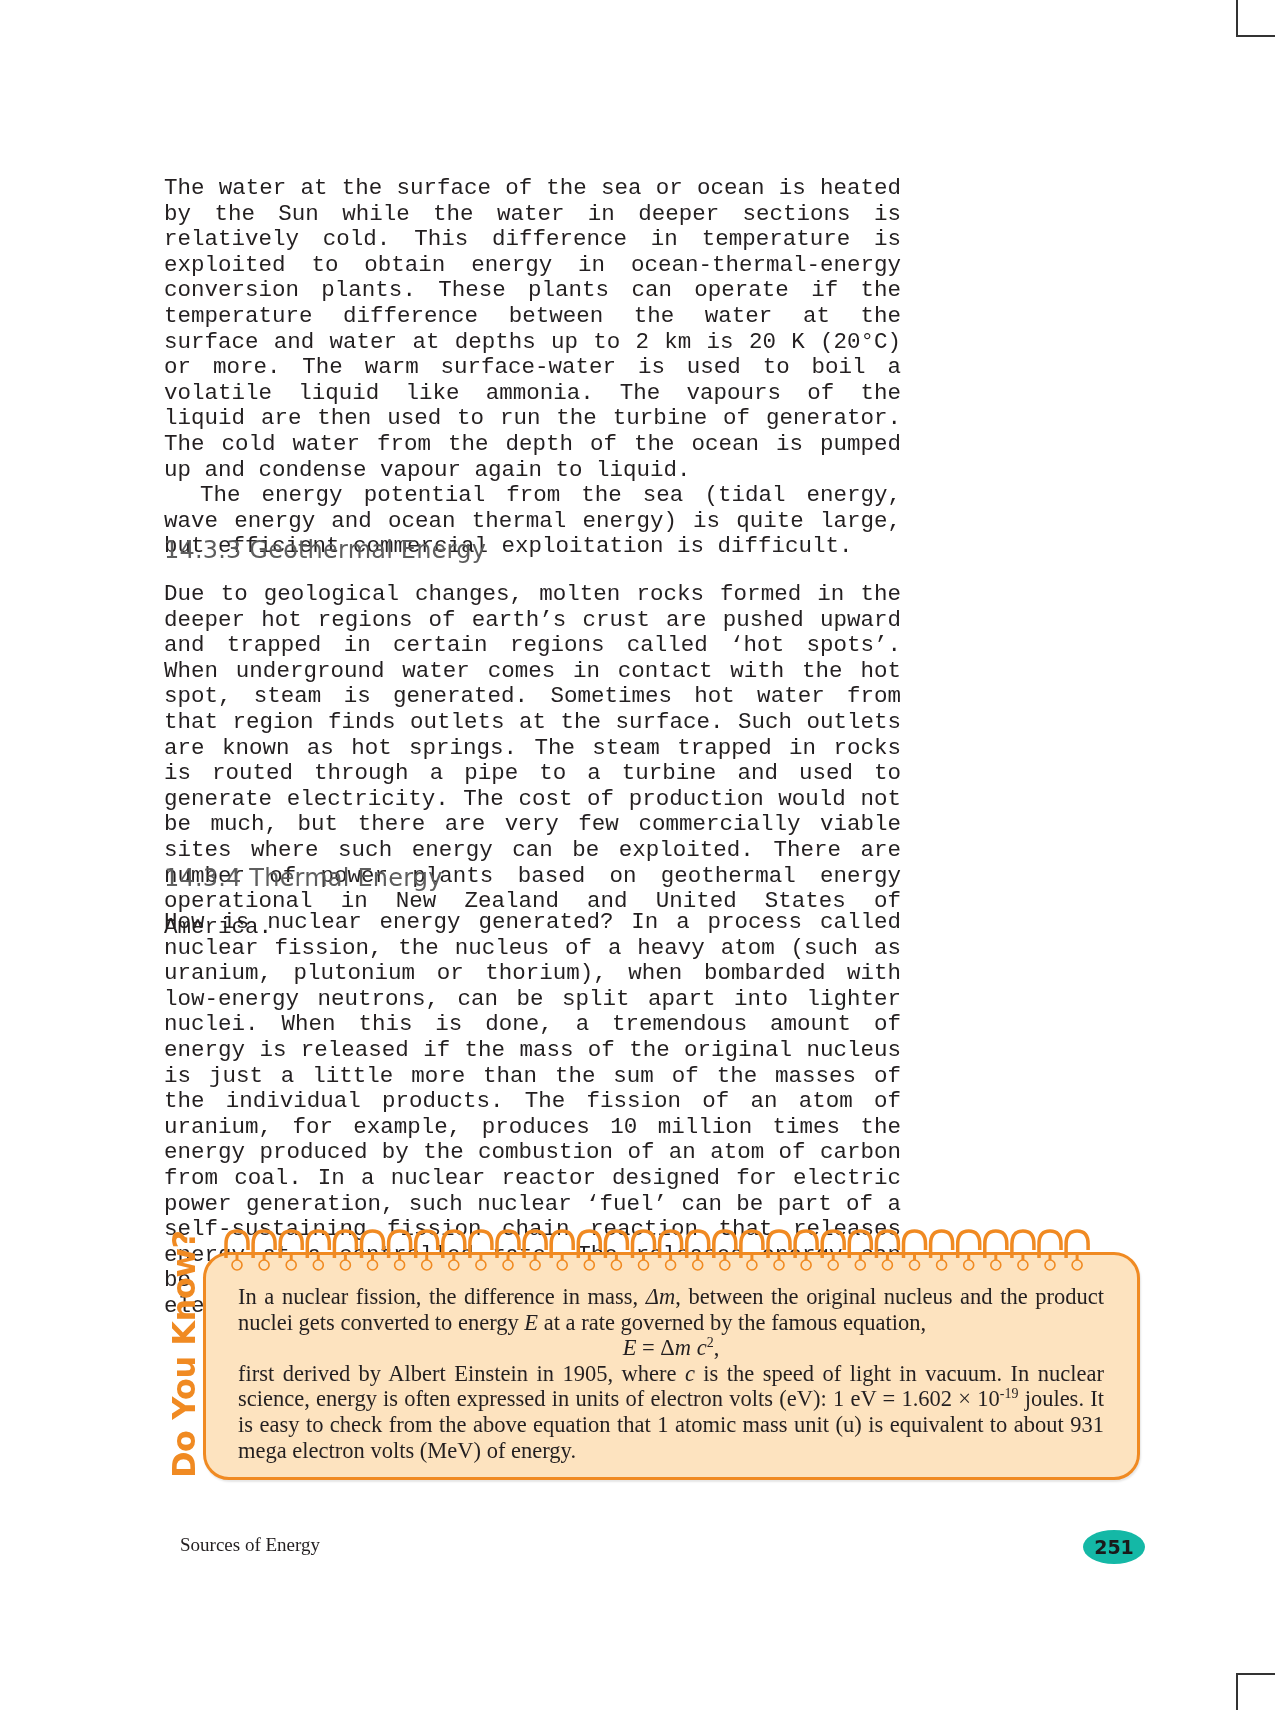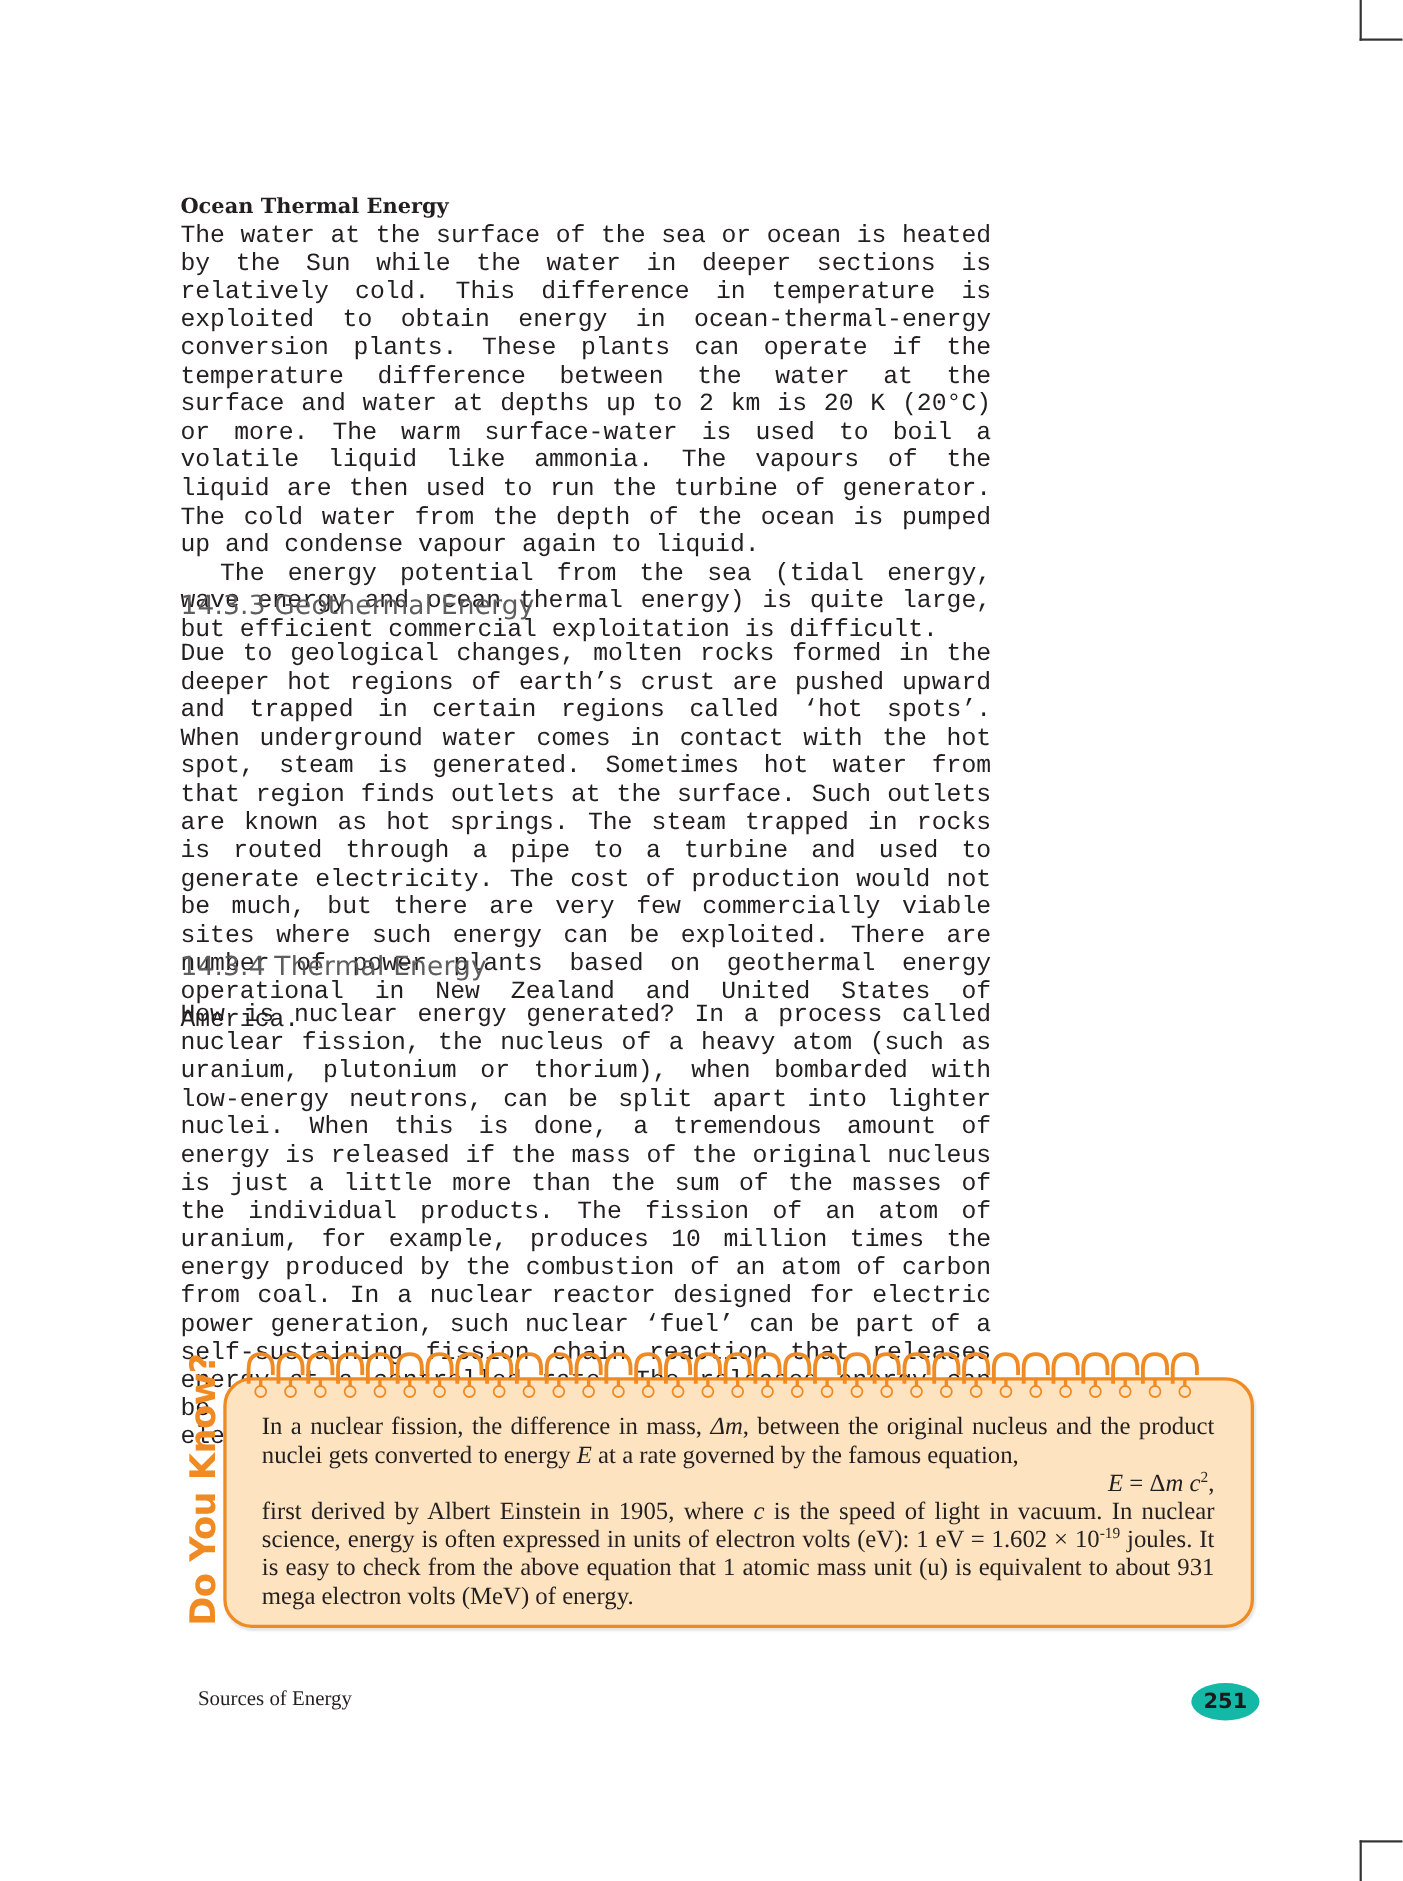--- a/index.html
+++ b/index.html
@@ -45,21 +45,21 @@
     position: absolute; left: 203px; top: 1252px; width: 937px; height: 228px;
     background: #fde3bf; border: 3px solid #f08a22; border-radius: 26px;
     box-sizing: border-box; box-shadow: 1px 2px 2px rgba(0,0,0,0.1);
   }
   .spiral { position: absolute; left: 220px; top: 1228px; width: 900px; height: 48px; }
   .dyk-text {
     position: absolute; left: 238px; top: 1284px; width: 866px;
     font-family: "Liberation Serif", serif; font-size: 22.5px; line-height: 25.6px;
     text-align: justify; margin: 0; color: #231f20;
   }
-  .dyk-text .eq { display: block; text-align: right; text-indent: 0; }
+  .dyk-text .eq { display: block; text-align: center; text-indent: 0; }
   .dyk-text i { }
   sup { font-size: 14px; line-height: 0; vertical-align: 8px; }
 
   .footer-title {
     position: absolute; left: 180px; top: 1534px;
     font-family: "Liberation Serif", serif; font-size: 19px; color: #231f20;
   }
   .page-badge {
     position: absolute; left: 1083px; top: 1530px; width: 62px; height: 34px;
     border-radius: 50%; background: #14b8a6;
@@ -67,21 +67,20 @@
     font-family: "DejaVu Sans", sans-serif; font-weight: bold; font-size: 19px; color: #1a1a1a;
   }
 </style>
 </head>
 <body>
 
 <div class="crop-top"></div>
 <div class="crop-bottom"></div>
 
 <div class="col" id="ocean">
-  <h3 class="subhead">Ocean Thermal Energy</h3>
   <p class="para">The water at the surface of the sea or ocean is heated by the Sun while the water in deeper sections is relatively cold. This difference in temperature is exploited to obtain energy in ocean-thermal-energy conversion plants. These plants can operate if the temperature difference between the water at the surface and water at depths up to 2 km is 20 K (20°C) or more. The warm surface-water is used to boil a volatile liquid like ammonia. The vapours of the liquid are then used to run the turbine of generator. The cold water from the depth of the ocean is pumped up and condense vapour again to liquid.</p>
   <p class="para indent">The energy potential from the sea (tidal energy, wave energy and ocean thermal energy) is quite large, but efficient commercial exploitation is difficult.</p>
 </div>
 
 <div class="col" id="geo-title">
   <h2 class="section-title">14.3.3 Geothermal Energy</h2>
 </div>
 <div class="col" id="geo-body">
   <p class="para">Due to geological changes, molten rocks formed in the deeper hot regions of earth’s crust are pushed upward and trapped in certain regions called ‘hot spots’. When underground water comes in contact with the hot spot, steam is generated. Sometimes hot water from that region finds outlets at the surface. Such outlets are known as hot springs. The steam trapped in rocks is routed through a pipe to a turbine and used to generate electricity. The cost of production would not be much, but there are very few commercially viable sites where such energy can be exploited. There are number of power plants based on geothermal energy operational in New Zealand and United States of America.</p>
 </div>

